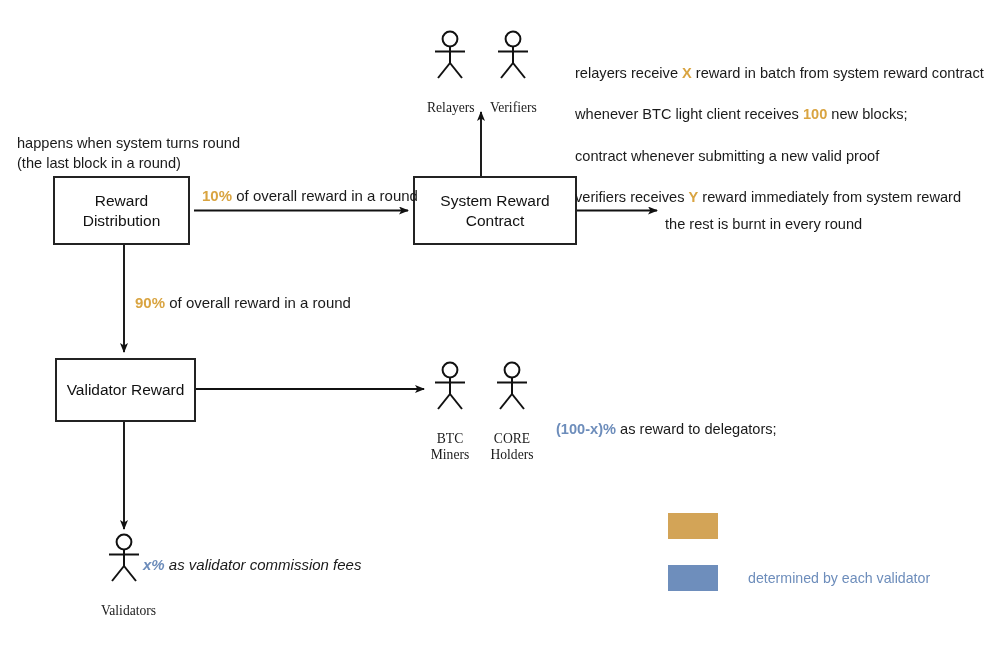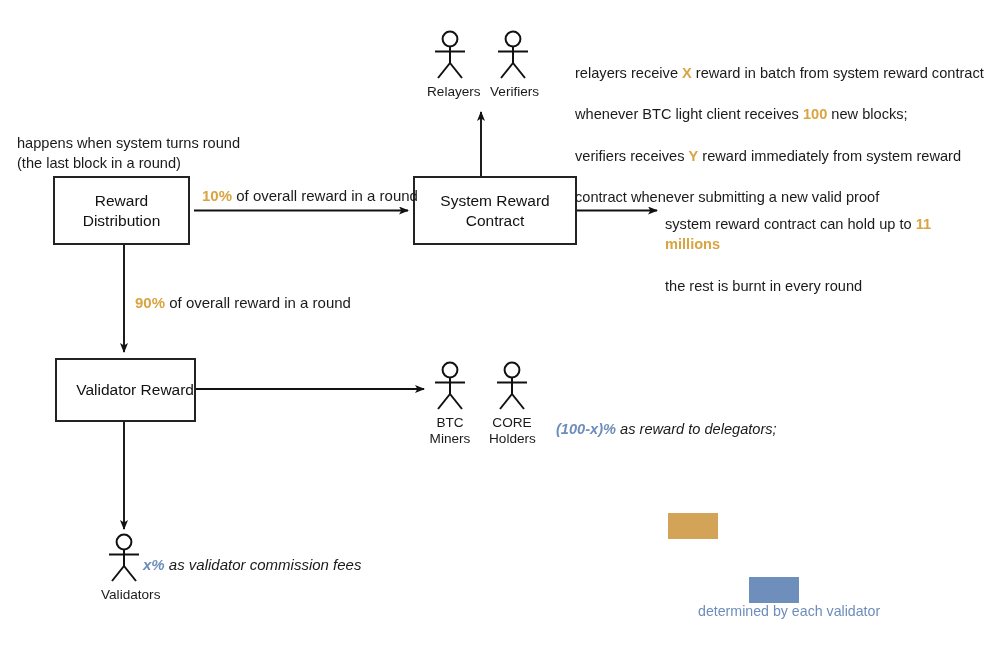--- a/index.html
+++ b/index.html
@@ -72,21 +72,22 @@
     width: 46px;
     height: 52px;
     margin: 0 auto;
   }
   .actor .cap {
     font-size: 13.6px;
     line-height: 1.16;
     color: #1a1a1a;
     white-space: pre-line;
     text-align: center;
-    margin-top: 2px;
+    margin-top: 18px;
+    font-family: Liberation Serif, serif;
   }
 
   
   .legend-row {
     position: absolute;
     display: flex;
     align-items: center;
   }
   .legend-swatch {
     width: 50px;
@@ -124,21 +125,21 @@
 
 <div class="node-box" style="left:53px; top:176px; width:137px; height:69px;">
   <span>Reward Distribution</span>
 </div>
 
 <div class="node-box" style="left:413px; top:176px; width:164px; height:69px; white-space:pre-line;text-align:center;">
   <span>System Reward
 Contract</span>
 </div>
 
-<div class="node-box" style="left:55px; top:358px; width:141px; height:64px;justify-content:flex-end;">
+<div class="node-box" style="left:55px; top:358px; width:141px; height:64px;">
   <span>Validator Reward</span>
 </div>
 
 <div class="actor" style="left:427px; top:30px;">
   <div class="figure">
     <svg width="46" height="52" viewBox="0 0 46 52" xmlns="http://www.w3.org/2000/svg">
       <circle cx="23" cy="9" r="7.4" fill="none" stroke="#111" stroke-width="2"></circle>
       <line x1="23" y1="16.6" x2="23" y2="33" stroke="#111" stroke-width="2"></line>
       <line x1="8" y1="21.5" x2="38" y2="21.5" stroke="#111" stroke-width="2"></line>
       <line x1="23" y1="33" x2="11" y2="48" stroke="#111" stroke-width="2"></line>
@@ -211,37 +212,36 @@
   <span class="gold">10%</span><span> of overall reward in a round</span>
 </div>
 
 <div class="label-line" style="left:135px; top:292px;">
   <span class="gold">90%</span><span> of overall reward in a round</span>
 </div>
 
 <div class="txt center" style="left:575px; top:42px; width:420px;">
   <div><span>relayers receive </span><span class="gold">X</span><span> reward in batch from system reward contract</span></div>
   <div><span>whenever BTC light client receives </span><span class="gold">100</span><span> new blocks;</span></div>
+  <div>contract whenever submitting a new valid proof</div>
   <div><span>verifiers receives </span><span class="gold">Y</span><span> reward immediately from system reward</span></div>
-  <div>contract whenever submitting a new valid proof</div>
 </div>
 
 <div class="txt center" style="left:665px; top:193px; width:320px;">
-  <div><span>system reward contract can hold up to </span><span class="gold">11 millions</span></div>
   <div>the rest is burnt in every round</div>
 </div>
 
-<div class="txt center" style="left:556px; top:398px; width:240px;font-style:italic;">
+<div class="txt center" style="left:556px; top:398px; width:240px;">
   <div><span class="blue">(100-x)%</span><span> as reward to delegators;</span></div>
 </div>
 
 <div class="label-line" style="left:143px; top:554px;font-style:italic;">
   <span class="blue">x%</span><span> as validator commission fees</span>
 </div>
 
 <div class="legend-row" style="left:668px; top:513px;">
   <div class="legend-swatch" style="background:#d3a457;"></div>
 </div>
 
-<div class="legend-row" style="left:668px; top:577px;flex-direction:column;">
+<div class="legend-row" style="left:668px; top:565px;">
   <div class="legend-swatch" style="background:#6e8ebc;"></div>
   <div class="legend-text bluetext">determined by each validator</div>
 </div>
 
 </body></html>

